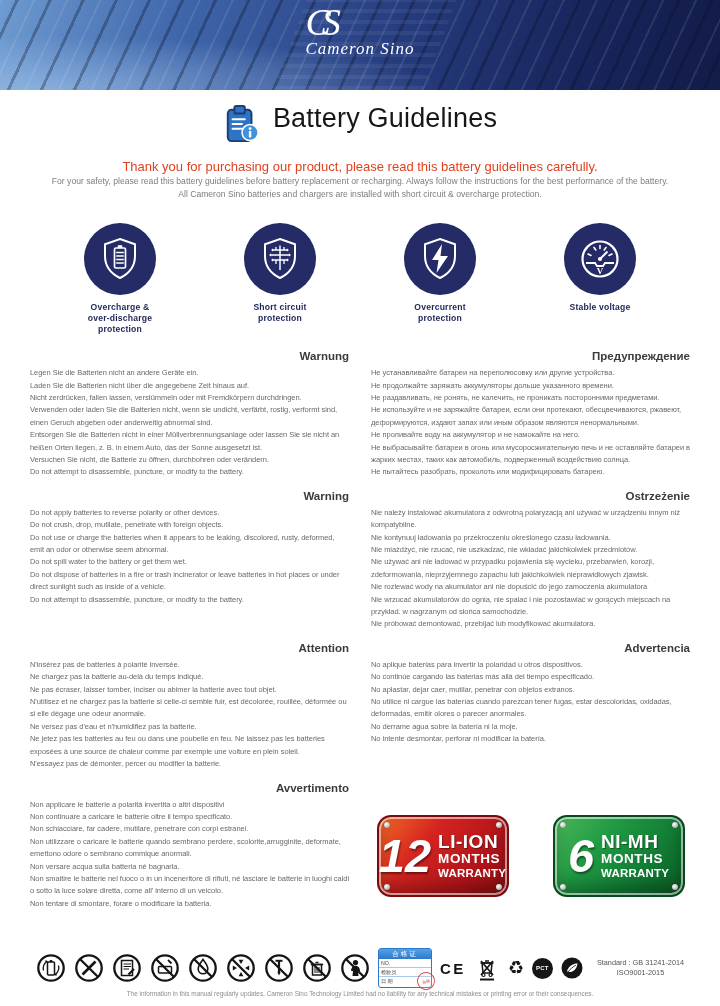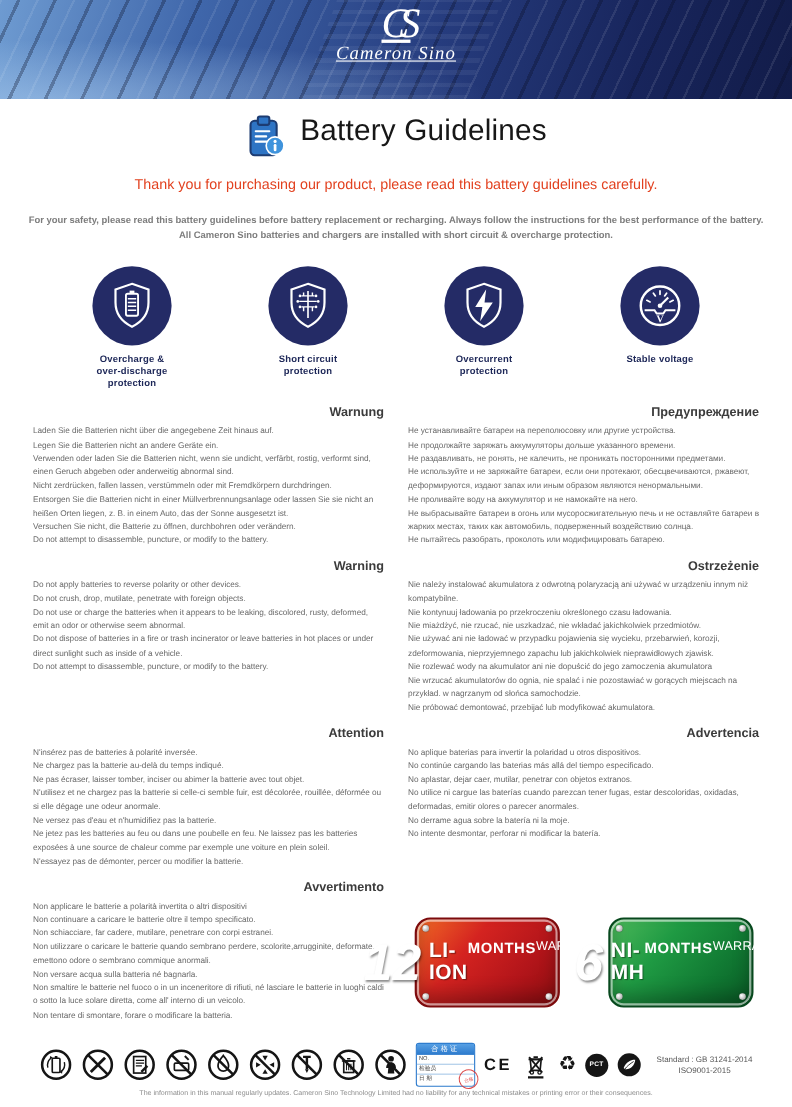--- a/index.html
+++ b/index.html
@@ -12,31 +12,31 @@
       radial-gradient(ellipse at 6% 100%, rgba(170,205,240,.55), transparent 42%),
       linear-gradient(100deg,#6e9bd1 0%,#3f66aa 25%,#263c7e 55%,#18255c 80%,#121c49 100%);}
   .header::before{content:"";position:absolute;inset:0;
     background:repeating-linear-gradient(115deg,
       rgba(255,255,255,.09) 0 2px, transparent 2px 14px,
       rgba(8,12,34,.30) 14px 17px, transparent 17px 30px);}
   .header::after{content:"";position:absolute;left:290px;top:0;width:150px;height:90px;
     background:repeating-linear-gradient(0deg,rgba(225,235,248,.35) 0 4px,transparent 4px 11px);
     opacity:.18;transform:skewX(-20deg);}
   .logo{position:absolute;left:50%;top:4px;transform:translateX(-50%);
-        text-align:center;color:#fff;z-index:2;text-decoration:underline;}
+        color:#fff;z-index:2;}
   .logo .mono{font-family:"Liberation Serif",serif;font-style:italic;font-weight:400;
         font-size:38px;line-height:36px;letter-spacing:-9px;}
   .logo .name{font-family:"Liberation Serif",serif;font-style:italic;
         font-size:17px;line-height:18px;letter-spacing:1px;}
 
   
   .title-row{display:flex;align-items:flex-start;justify-content:center;gap:12px;margin-top:13px;}
   .title-text{font-size:27px;color:#171717;letter-spacing:.2px;}
   .thanks{margin-top:10px;text-align:center;font-size:13px;color:#e2411f;}
-  .safety{margin-top:19px;text-align:center;font-size:8.6px;color:#7d7d7d;line-height:1.55;font-weight:bold;}
+  .safety{margin-top:1px;text-align:center;font-size:8.6px;color:#7d7d7d;line-height:1.55;}
 
   
   .features{display:flex;justify-content:center;gap:56px;margin-top:21px;}
   .feature{display:flex;flex-direction:column;align-items:center;width:104px;}
   .fcircle{width:72px;height:72px;border-radius:50%;background:#242b66;
            display:flex;align-items:center;justify-content:center;}
   .flabel{margin-top:7px;font-size:8.6px;font-weight:700;color:#1c2657;text-align:center;
           line-height:1.3;white-space:pre-line;letter-spacing:.2px;}
 
   
@@ -55,24 +55,24 @@
          box-shadow:inset 0 0 0 2px rgba(255,255,255,.55), inset 0 -10px 16px rgba(0,0,0,.28);}
   .badge.green{background:linear-gradient(130deg,#4cb85a 0%,#1f9a43 35%,#117a33 70%,#0a5c26 100%);
          border:2px solid #07481d;
          box-shadow:inset 0 0 0 2px rgba(255,255,255,.55), inset 0 -10px 16px rgba(0,0,0,.28);}
   .screw{position:absolute;width:6px;height:6px;border-radius:50%;
          background:radial-gradient(circle at 35% 35%,#fff,#bdbdbd 60%,#8a8a8a);
          box-shadow:0 0 1px #333;}
   .s1{left:5px;top:5px}.s2{right:5px;top:5px}.s3{left:5px;bottom:5px}.s4{right:5px;bottom:5px}
   .badge-num{font-size:47px;font-weight:700;font-style:italic;line-height:1;
              text-shadow:1px 2px 2px rgba(0,0,0,.45);}
-  .badge-col{display:flex;flex-direction:row;align-items:flex-start;line-height:1.05;justify-content:space-between;}
+  .badge-col{display:flex;flex-direction:column;align-items:flex-start;line-height:1.05;justify-content:space-between;}
   .badge-chem{font-size:19px;font-weight:700;letter-spacing:.5px;text-shadow:1px 1px 1px rgba(0,0,0,.4);}
   .badge-months{font-size:13.5px;font-weight:700;letter-spacing:.6px;}
-  .badge-warranty{font-size:11.5px;font-weight:400;letter-spacing:.2px;}
+  .badge-warranty{font-size:11.5px;font-weight:700;letter-spacing:.2px;}
 
   
   .bottom-row{position:absolute;left:0;right:0;top:948px;display:flex;align-items:center;
               justify-content:center;gap:8px;}
   .mini{flex:0 0 auto;display:flex;align-items:center;justify-content:center;}
   .cert{position:relative;width:52px;height:38px;border:1.6px solid #2b79cc;border-radius:3px;
         background:#fff;}
   .cert-head{height:10px;background:linear-gradient(#57a0e4,#2b79cc);color:#fff;font-size:6.5px;
         text-align:center;line-height:10px;letter-spacing:2px;}
   .cert-row{font-size:5.2px;color:#444;border-bottom:.5px solid #a9c9e8;height:8px;
@@ -174,24 +174,24 @@
         </svg>
       </div>
       <div class="flabel">Stable voltage</div>
     </div>
   </div>
 
   <div class="content">
     <section class="lang">
       <h3>Warnung</h3>
       <div>
+          <p class="ln">Legen Sie die Batterien nicht an andere Geräte ein.</p>
           <p class="ln">Laden Sie die Batterien nicht über die angegebene Zeit hinaus auf.</p>
-          <p class="ln">Legen Sie die Batterien nicht an andere Geräte ein.</p>
+          <p class="ln">Nicht zerdrücken, fallen lassen, verstümmeln oder mit Fremdkörpern durchdringen.</p>
           <p class="ln">Verwenden oder laden Sie die Batterien nicht, wenn sie undicht, verfärbt, rostig, verformt sind, einen Geruch abgeben oder anderweitig abnormal sind.</p>
-          <p class="ln">Nicht zerdrücken, fallen lassen, verstümmeln oder mit Fremdkörpern durchdringen.</p>
           <p class="ln">Entsorgen Sie die Batterien nicht in einer Müllverbrennungsanlage oder lassen Sie sie nicht an heißen Orten liegen, z. B. in einem Auto, das der Sonne ausgesetzt ist.</p>
           <p class="ln">Versuchen Sie nicht, die Batterie zu öffnen, durchbohren oder verändern.</p>
           <p class="ln">Do not attempt to disassemble, puncture, or modify to the battery.</p>
         </div>
     </section>
     <section class="lang">
       <h3>Предупреждение</h3>
       <div>
           <p class="ln">Не устанавливайте батареи на переполюсовку или другие устройства.</p>
           <p class="ln">Не продолжайте заряжать аккумуляторы дольше указанного времени.</p>
@@ -201,20 +201,21 @@
           <p class="ln">Не выбрасывайте батареи в огонь или мусоросжигательную печь и не оставляйте батареи в жарких местах, таких как автомобиль, подверженный воздействию солнца.</p>
           <p class="ln">Не пытайтесь разобрать, проколоть или модифицировать батарею.</p>
         </div>
     </section>
     <section class="lang">
       <h3>Warning</h3>
       <div>
           <p class="ln">Do not apply batteries to reverse polarity or other devices.</p>
           <p class="ln">Do not crush, drop, mutilate, penetrate with foreign objects.</p>
           <p class="ln">Do not use or charge the batteries when it appears to be leaking, discolored, rusty, deformed, emit an odor or otherwise seem abnormal.</p>
+          <p class="ln">Do not spill water to the battery or get them wet.</p>
           <p class="ln">Do not dispose of batteries in a fire or trash incinerator or leave batteries in hot places or under direct sunlight such as inside of a vehicle.</p>
           <p class="ln">Do not attempt to disassemble, puncture, or modify to the battery.</p>
         </div>
     </section>
     <section class="lang">
       <h3>Ostrzeżenie</h3>
       <div>
           <p class="ln">Nie należy instalować akumulatora z odwrotną polaryzacją ani używać w urządzeniu innym niż kompatybilne.</p>
           <p class="ln">Nie kontynuuj ładowania po przekroczeniu określonego czasu ładowania.</p>
           <p class="ln">Nie miażdżyć, nie rzucać, nie uszkadzać, nie wkładać jakichkolwiek przedmiotów.</p>

